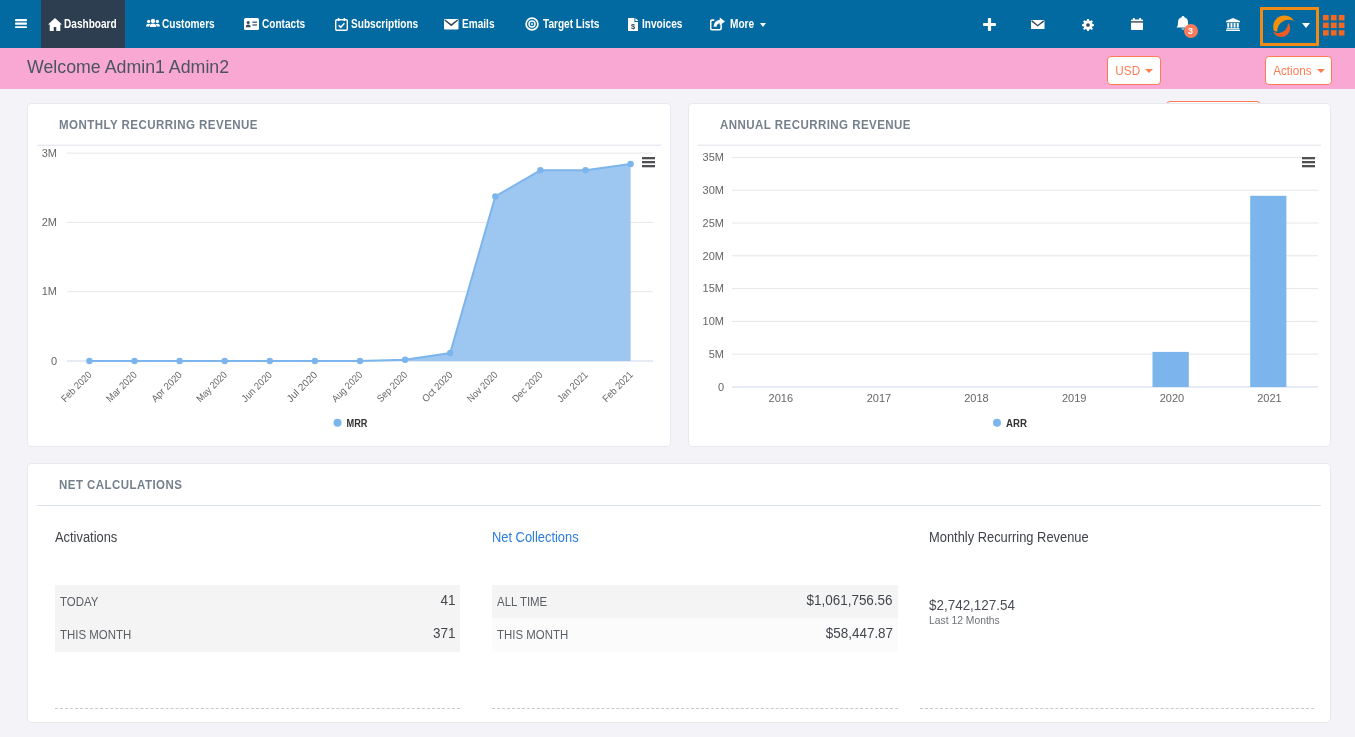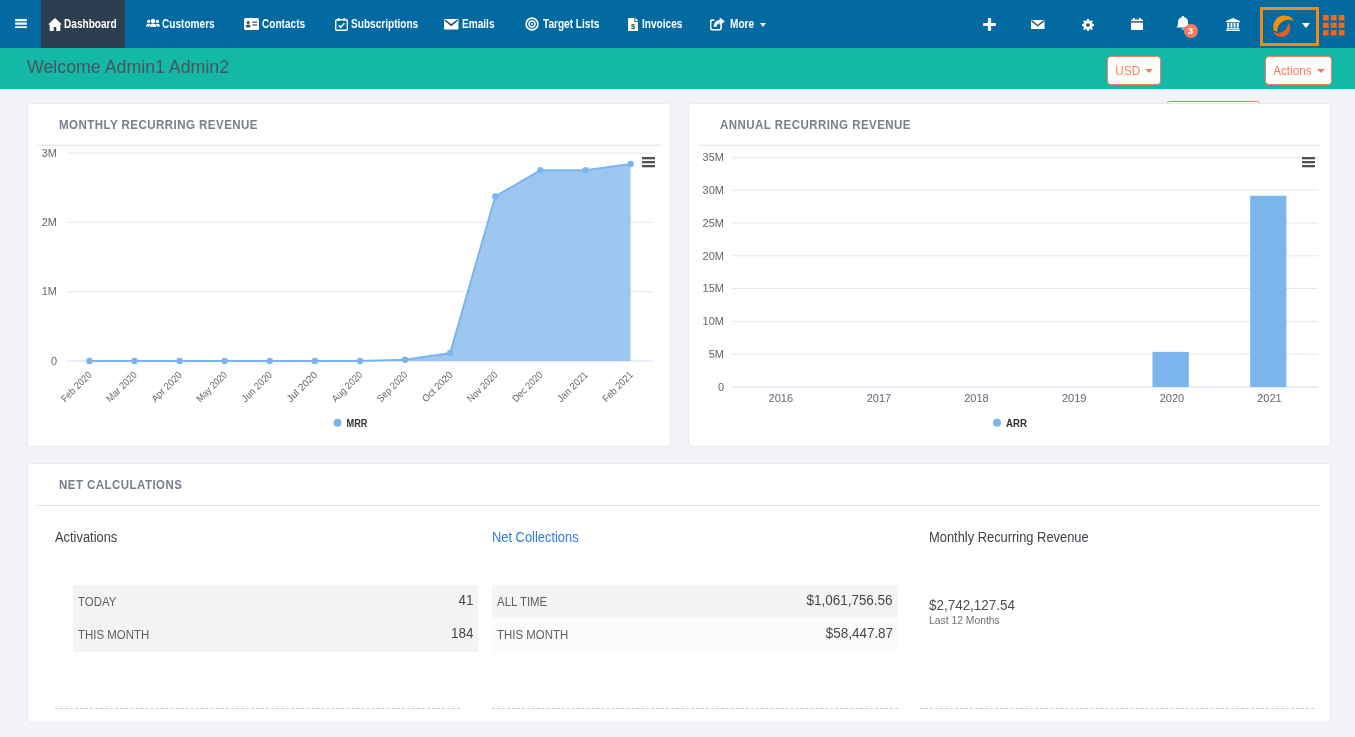--- a/index.html
+++ b/index.html
@@ -3,21 +3,21 @@
 <meta charset="utf-8">
 <style>
 * { margin:0; padding:0; box-sizing:border-box; }
 html,body { width:1355px; height:737px; font-family:"Liberation Sans", sans-serif; background:#f4f4f8; overflow:hidden; }
 .abs { position:absolute; }
 
 #nav { position:absolute; left:0; top:0; width:1355px; height:48px; background:#0369a1; }
 .nt { position:absolute; top:0; height:48px; line-height:48px; color:#fff; font-size:12px; font-weight:bold; white-space:nowrap; transform:scaleX(0.84); transform-origin:0 50%; }
 #dashtile { position:absolute; left:41px; top:0; width:84px; height:48px; background:#2c3e50; }
 
-#welcome { position:absolute; left:0; top:48px; width:1355px; height:41px; background:#14b8a6; }
+#welcome { position:absolute; left:0; top:48px; width:1355px; height:41px; background:#f9a8d4; }
 #wtext { position:absolute; left:27px; top:8px; font-size:19px; color:#4a545e; transform:scaleX(0.935); transform-origin:0 50%; white-space:nowrap; }
 .btn { position:absolute; top:7.5px; height:29px; border:1px solid #fd7c55; border-radius:4px; color:#fd7c55; font-size:13px; line-height:27px; text-align:center; background:#fff; white-space:nowrap; }
 .btn .tx { display:inline-block; transform:scaleX(0.9); transform-origin:50% 50%; }
 .caret { display:inline-block; width:0; height:0; border-left:4px solid transparent; border-right:4px solid transparent; border-top:4px solid #fd7c55; margin-left:4px; vertical-align:2px; }
 
 .card { position:absolute; background:#fff; border:1px solid #e8e8ef; border-radius:4px; }
 #card-mrr { left:27px; top:103px; width:644px; height:344px; }
 #card-arr { left:688px; top:103px; width:643px; height:344px; }
 #panel { left:27px; top:463px; width:1304px; height:260px; }
 .ptitle { position:absolute; left:31px; top:14px; font-size:12.5px; font-weight:bold; color:#75808d; letter-spacing:0.5px; transform:scaleX(0.92); transform-origin:0 50%; white-space:nowrap; }
@@ -272,28 +272,28 @@
   </g>
 </svg>
 </div>
 
 <div class="card" id="panel">
   <div class="ptitle">NET CALCULATIONS</div>
   <div class="phr"></div>
   <div class="coltitle" style="left:26.6px;">Activations</div>
   <div class="coltitle" style="left:464.2px; color:#2b7dde;">Net Collections</div>
   <div class="coltitle" style="left:901px;">Monthly Recurring Revenue</div>
-  <div class="ntable" style="left:26.6px;margin-left:18px;">
+  <div class="ntable" style="left:26.6px;">
     <div class="nrow odd">
         <span class="lbl">TODAY</span>
         <span class="val">41</span>
       </div>
     <div class="nrow odd">
         <span class="lbl">THIS MONTH</span>
-        <span class="val">184</span>
+        <span class="val">371</span>
       </div>
   </div>
   <div class="ntable" style="left:464.2px;">
     <div class="nrow odd">
         <span class="lbl">ALL TIME</span>
         <span class="val">$1,061,756.56</span>
       </div>
     <div class="nrow even">
         <span class="lbl">THIS MONTH</span>
         <span class="val">$58,447.87</span>

